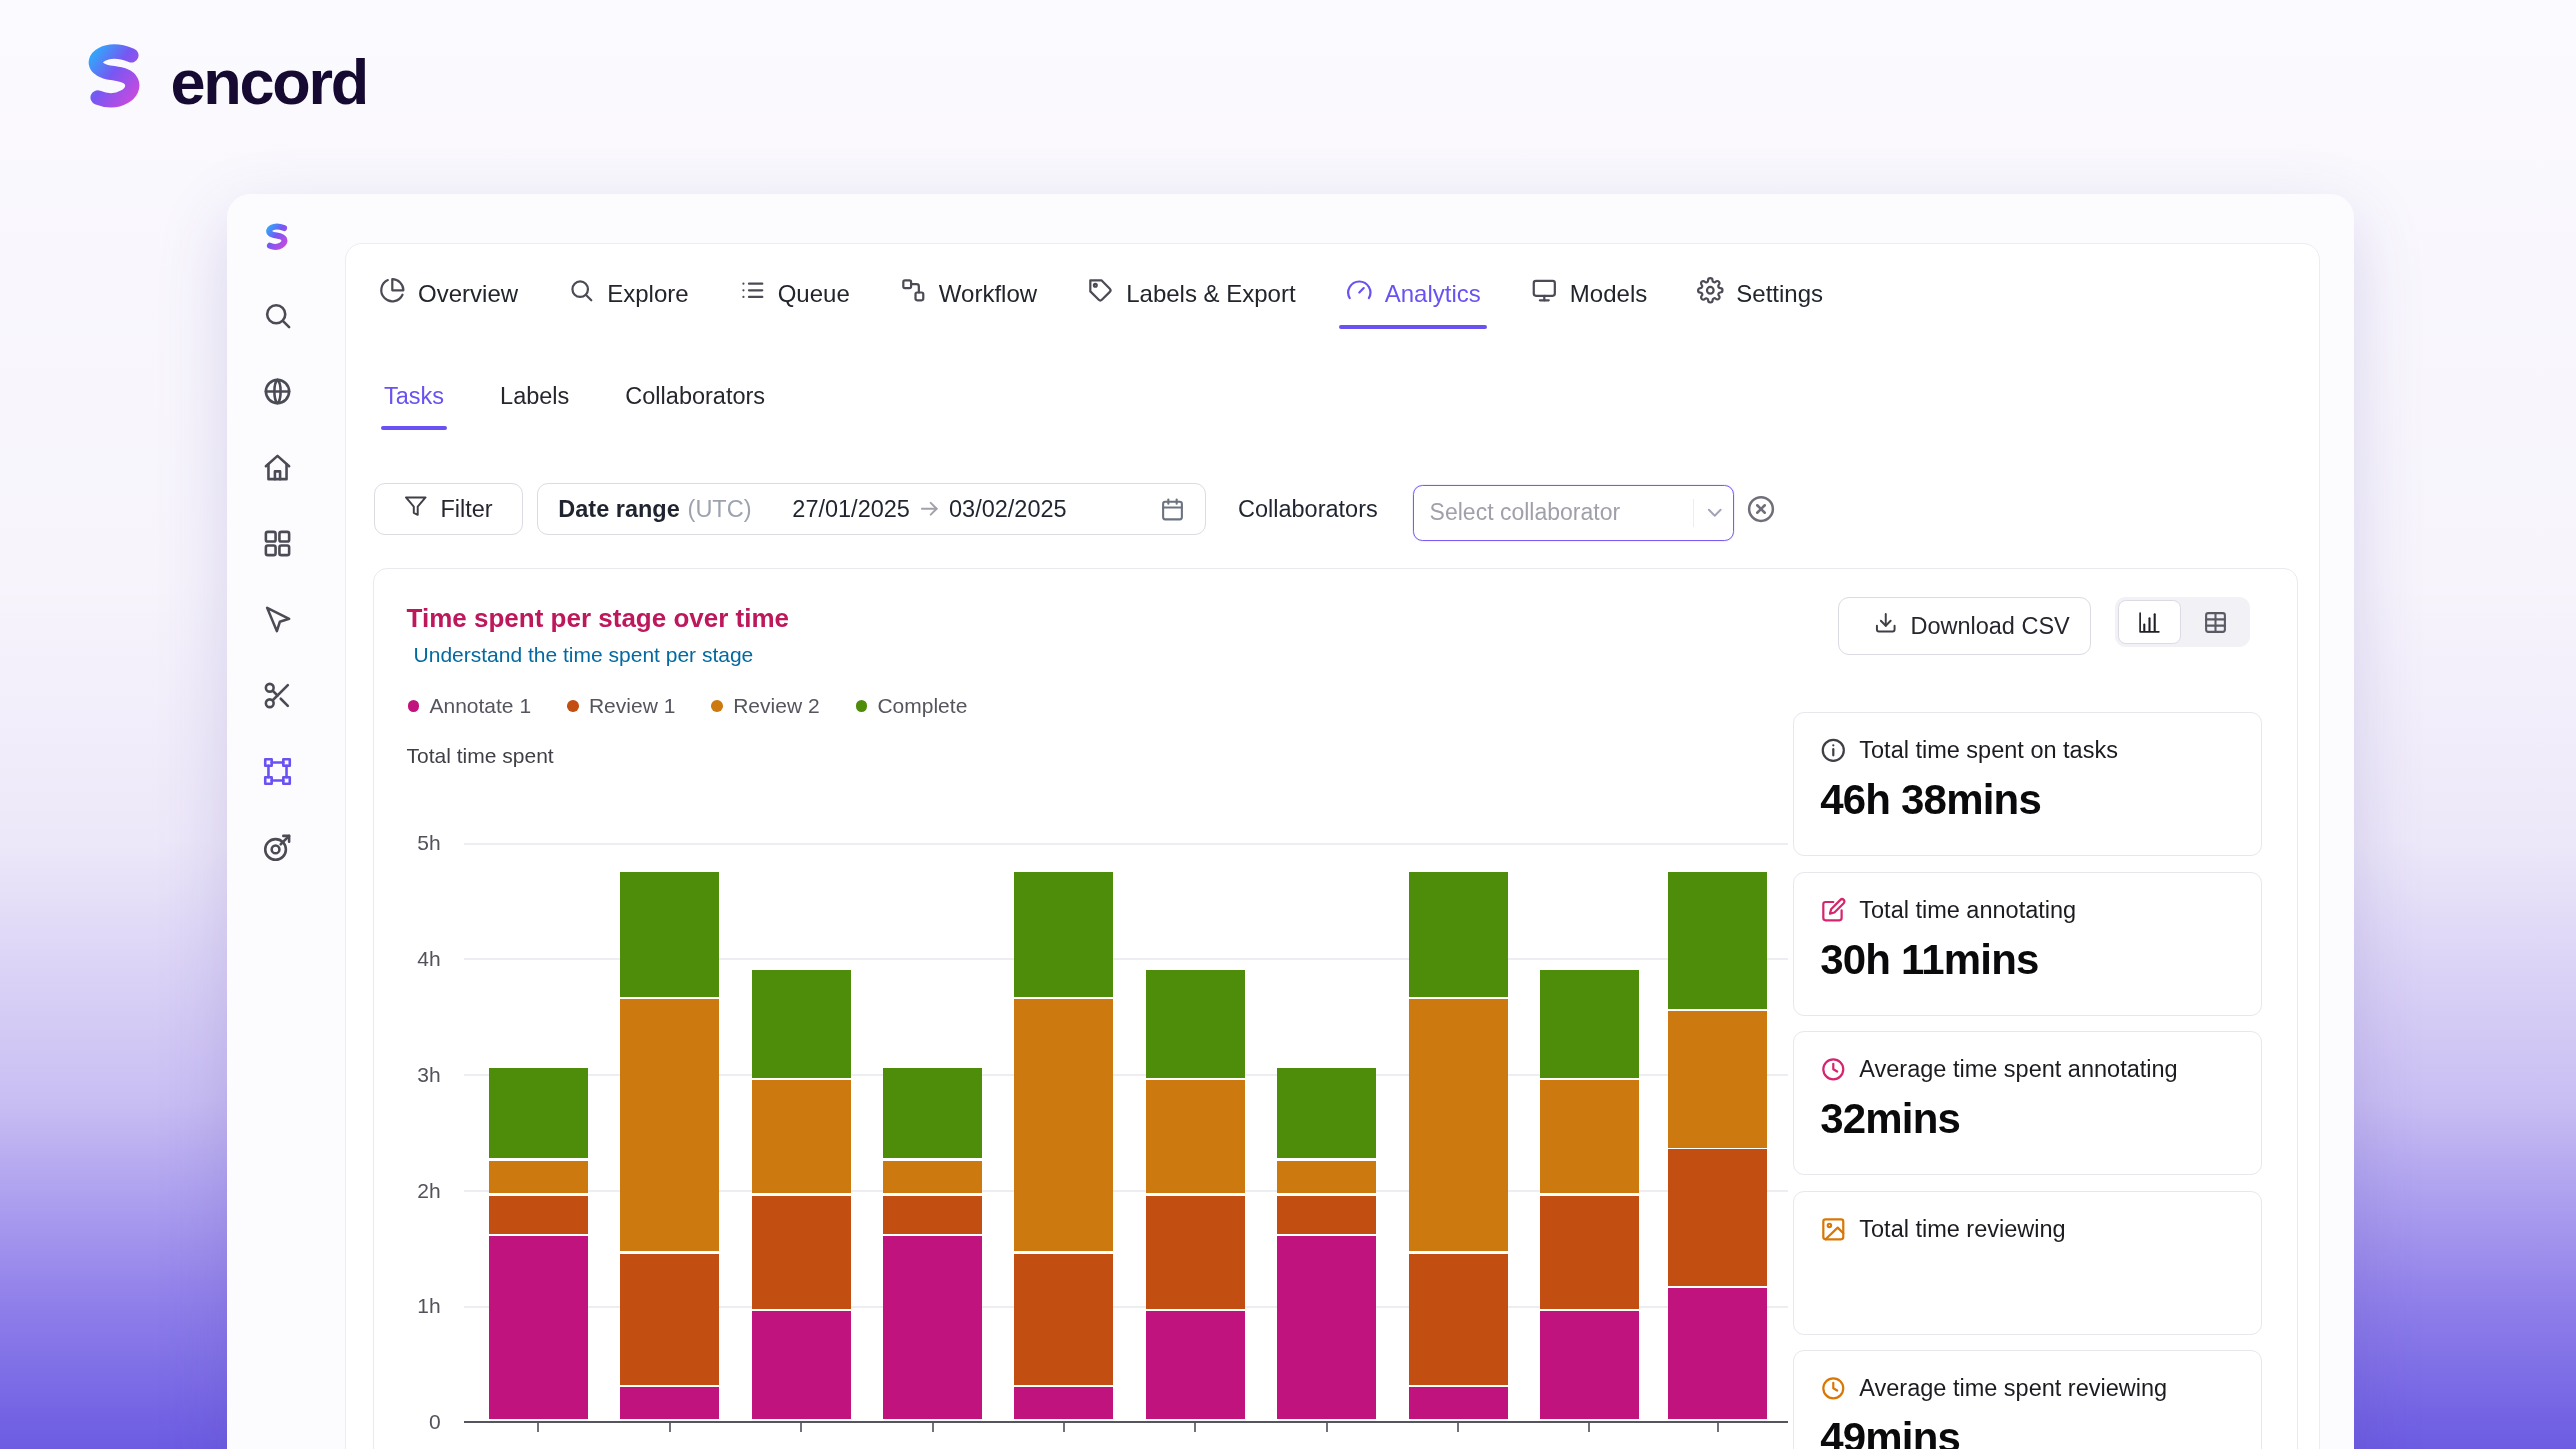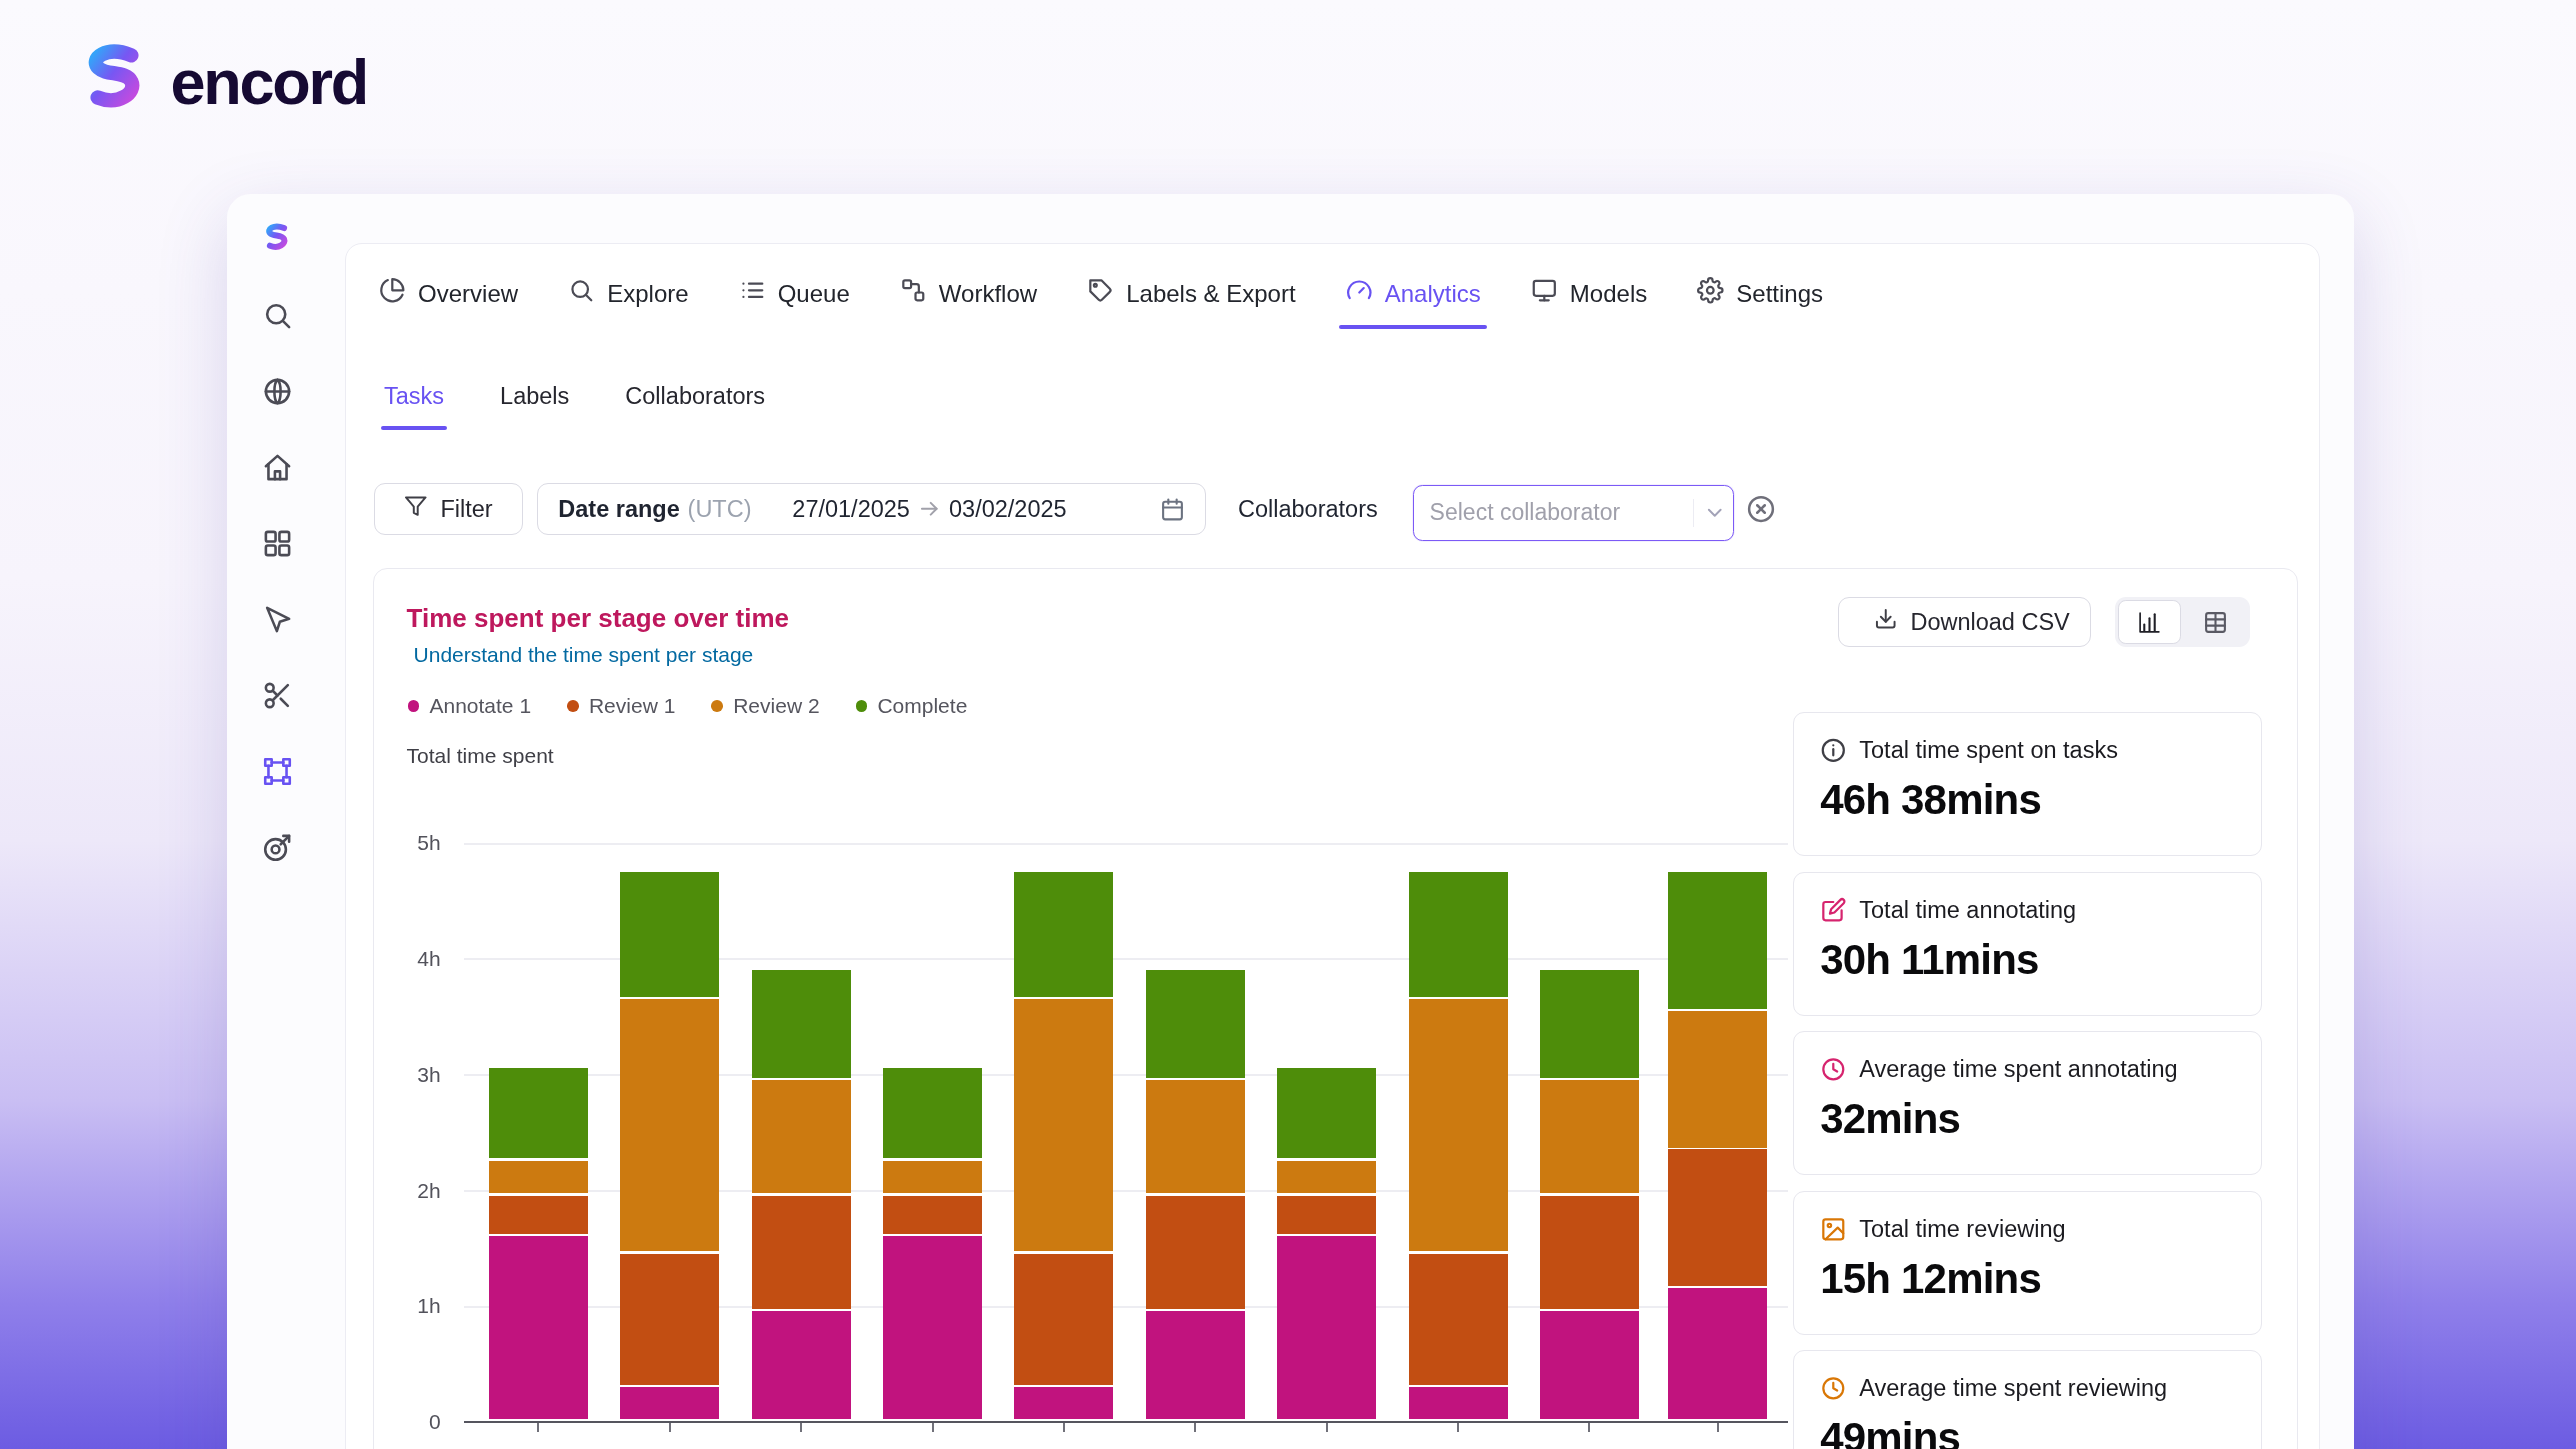--- a/index.html
+++ b/index.html
@@ -94,21 +94,21 @@
   
   .chart-card { position: absolute; left: 26.6px; top: 324px; width: 1925px; height: 1220px;
     background: #fff; border: 1.6px solid #E9E9F0; border-radius: 14px; }
   .c-title { position: absolute; left: 33px; top: 34px; font-size: 26px; font-weight: 700; color: #be185d; }
   .c-sub { position: absolute; left: 40px; top: 74px; font-size: 21px; color: #0369a1; }
   .legend { position: absolute; left: 34px; top: 125px; display: flex; gap: 36px; }
   .lg-item { display: flex; align-items: center; gap: 10.2px; font-size: 21px; color: #55555E; }
   .lg-dot { width: 11.7px; height: 11.7px; border-radius: 50%; }
   .y-title { position: absolute; left: 33px; top: 175px; font-size: 21px; color: #3F3F46; }
 
-  .btn-dl { position: absolute; left: 1464px; top: 28px; width: 253px; height: 50px;
+  .btn-dl { position: absolute; left: 1464px; top: 28px; width: 253px; height: 58px;
     display: flex; align-items: center; justify-content: center; gap: 12.5px;
     background: #fff; border: 1.6px solid #DBDBE4; border-radius: 11px;
     font-size: 23.5px; font-weight: 500; color: #26262E; cursor: pointer; padding-left: 16px; }
   .btn-dl svg { width: 23.5px; height: 23.5px; color: #3F3F46; }
   .toggle { position: absolute; left: 1741px; top: 28px; height: 50px;
     display: flex; align-items: center; gap: 3.1px; padding: 3.1px;
     background: #F1F1F6; border-radius: 11px; }
   .tg-btn { width: 63px; height: 44px; display: flex; align-items: center; justify-content: center;
     border-radius: 7.8px; color: #5A5A64; cursor: pointer; }
   .tg-btn svg { width: 25px; height: 25px; }
@@ -502,21 +502,20 @@
             <div class="stat-head">
               <span style="color: rgb(217, 119, 6); display: flex;">
                 <svg viewBox="0 0 24 24" fill="none" stroke="currentColor" stroke-width="2" stroke-linecap="round" stroke-linejoin="round">
                   <rect x="3" y="3" width="18" height="18" rx="2"></rect>
                   <circle cx="8.5" cy="8.5" r="1.5"></circle>
                   <path d="M21 15.5l-5-5L5 21"></path>
                 </svg>
               </span>
               <span>Total time reviewing</span>
             </div>
-            <div class="stat-val">15h 12mins</div>
           </div>
           <div class="stat" style="top: 781px;">
             <div class="stat-head">
               <span style="color: rgb(217, 119, 6); display: flex;">
                 <svg viewBox="0 0 24 24" fill="none" stroke="currentColor" stroke-width="2" stroke-linecap="round" stroke-linejoin="round">
                   <circle cx="12" cy="12" r="9"></circle>
                   <polyline points="12 7 12 12 15.5 14"></polyline>
                 </svg>
               </span>
               <span>Average time spent reviewing</span>

